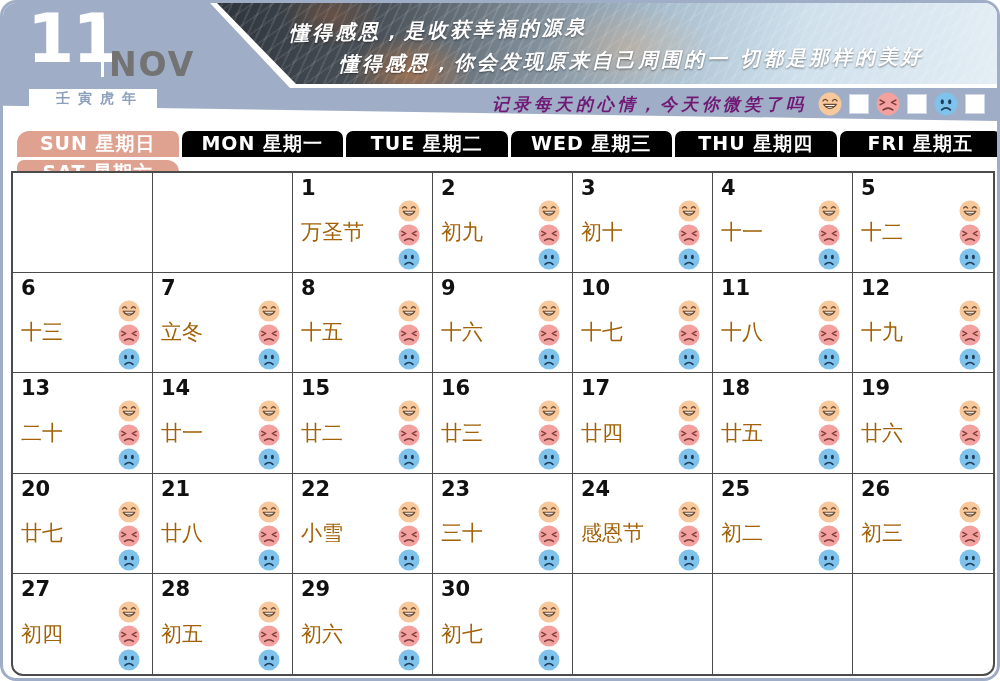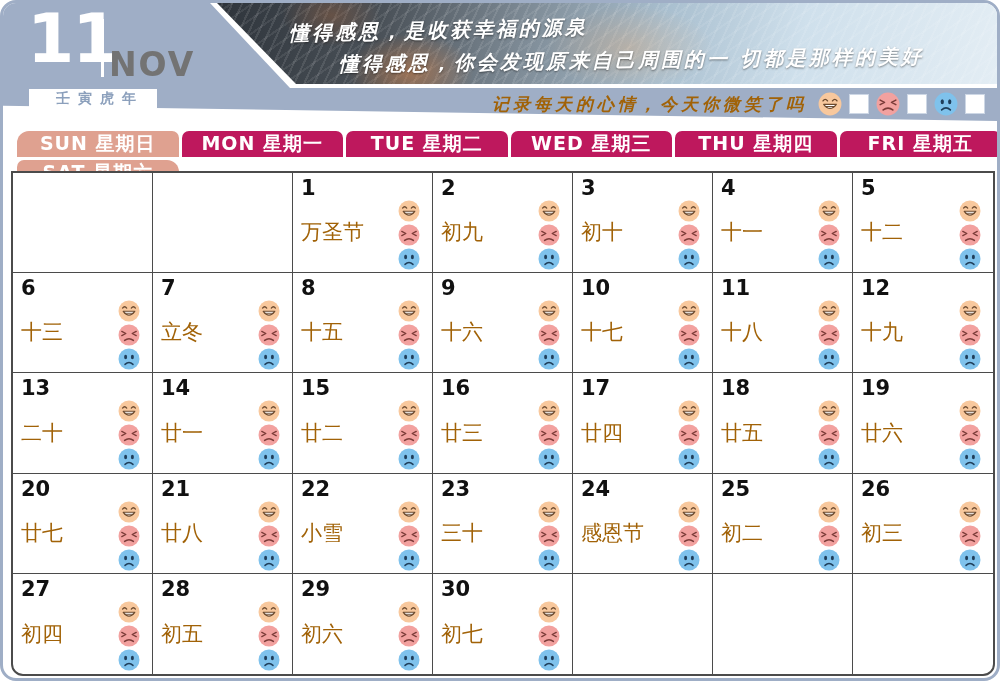--- a/index.html
+++ b/index.html
@@ -34,28 +34,28 @@
   .quote2{left:336px;top:44px;font-size:20px;transform:rotate(-0.8deg);}
   
   .month-num{position:absolute;left:24px;top:2px;color:#fff;font-size:68px;font-weight:bold;line-height:1;letter-spacing:-2px;}
   .vdiv{position:absolute;left:98px;top:16px;width:3px;height:58px;background:#fff;}
   .year{position:absolute;left:108px;top:12px;color:#fff;font-size:29px;font-weight:bold;letter-spacing:1px;}
   .mon{position:absolute;left:106px;top:42px;color:#737373;font-size:33px;font-weight:bold;letter-spacing:2px;}
   .zodiac{position:absolute;left:26px;top:86px;width:128px;height:19px;background:#fff;
     color:#8CA0BC;font-size:14px;font-weight:bold;letter-spacing:8px;text-align:center;line-height:19px;padding-left:14px;box-sizing:border-box;}
   
   .mood-row{position:absolute;top:86px;right:12px;height:30px;display:flex;align-items:center;gap:7px;}
-  .mood-prompt{color:#a16207;font-style:italic;font-weight:bold;font-size:17px;letter-spacing:4px;margin-right:4px;white-space:nowrap;}
+  .mood-prompt{color:#701a75;font-style:italic;font-weight:bold;font-size:17px;letter-spacing:4px;margin-right:4px;white-space:nowrap;}
   .mood-box{width:20px;height:20px;background:#fff;border:1px solid #cdd7e5;box-sizing:border-box;display:inline-block;}
   .emoji{width:24px;height:24px;display:inline-flex;}
   
   .weekday-row{position:absolute;left:14px;top:128px;width:984px;height:38px;
     display:grid;grid-template-columns:repeat(6,1fr);gap:3px;}
   .wd{display:flex;align-items:center;justify-content:center;color:#fff;
-    font-size:19px;font-weight:bold;letter-spacing:1px;background:#be185d;border-radius:7px 7px 0 0;}
+    font-size:19px;font-weight:bold;letter-spacing:1px;background:#000000;border-radius:7px 7px 0 0;}
   .wd.weekend{background:#DFA190;}
   .wd.first{border-top-left-radius:12px;}
   .wd.last{border-top-right-radius:12px;}
   
   .grid{position:absolute;left:8px;top:168px;width:984px;height:505px;box-sizing:border-box;
     display:grid;grid-template-columns:repeat(7,1fr);grid-template-rows:repeat(5,1fr);
     border:2px solid #4b4b4b;border-radius:0 0 12px 12px;overflow:hidden;background:#fff;}
   .cell{position:relative;border-right:1px solid #4b4b4b;border-bottom:1px solid #4b4b4b;}
   .cell:nth-child(7n){border-right:none;}
   .cell:nth-child(n+29){border-bottom:none;padding-left:44px;}

